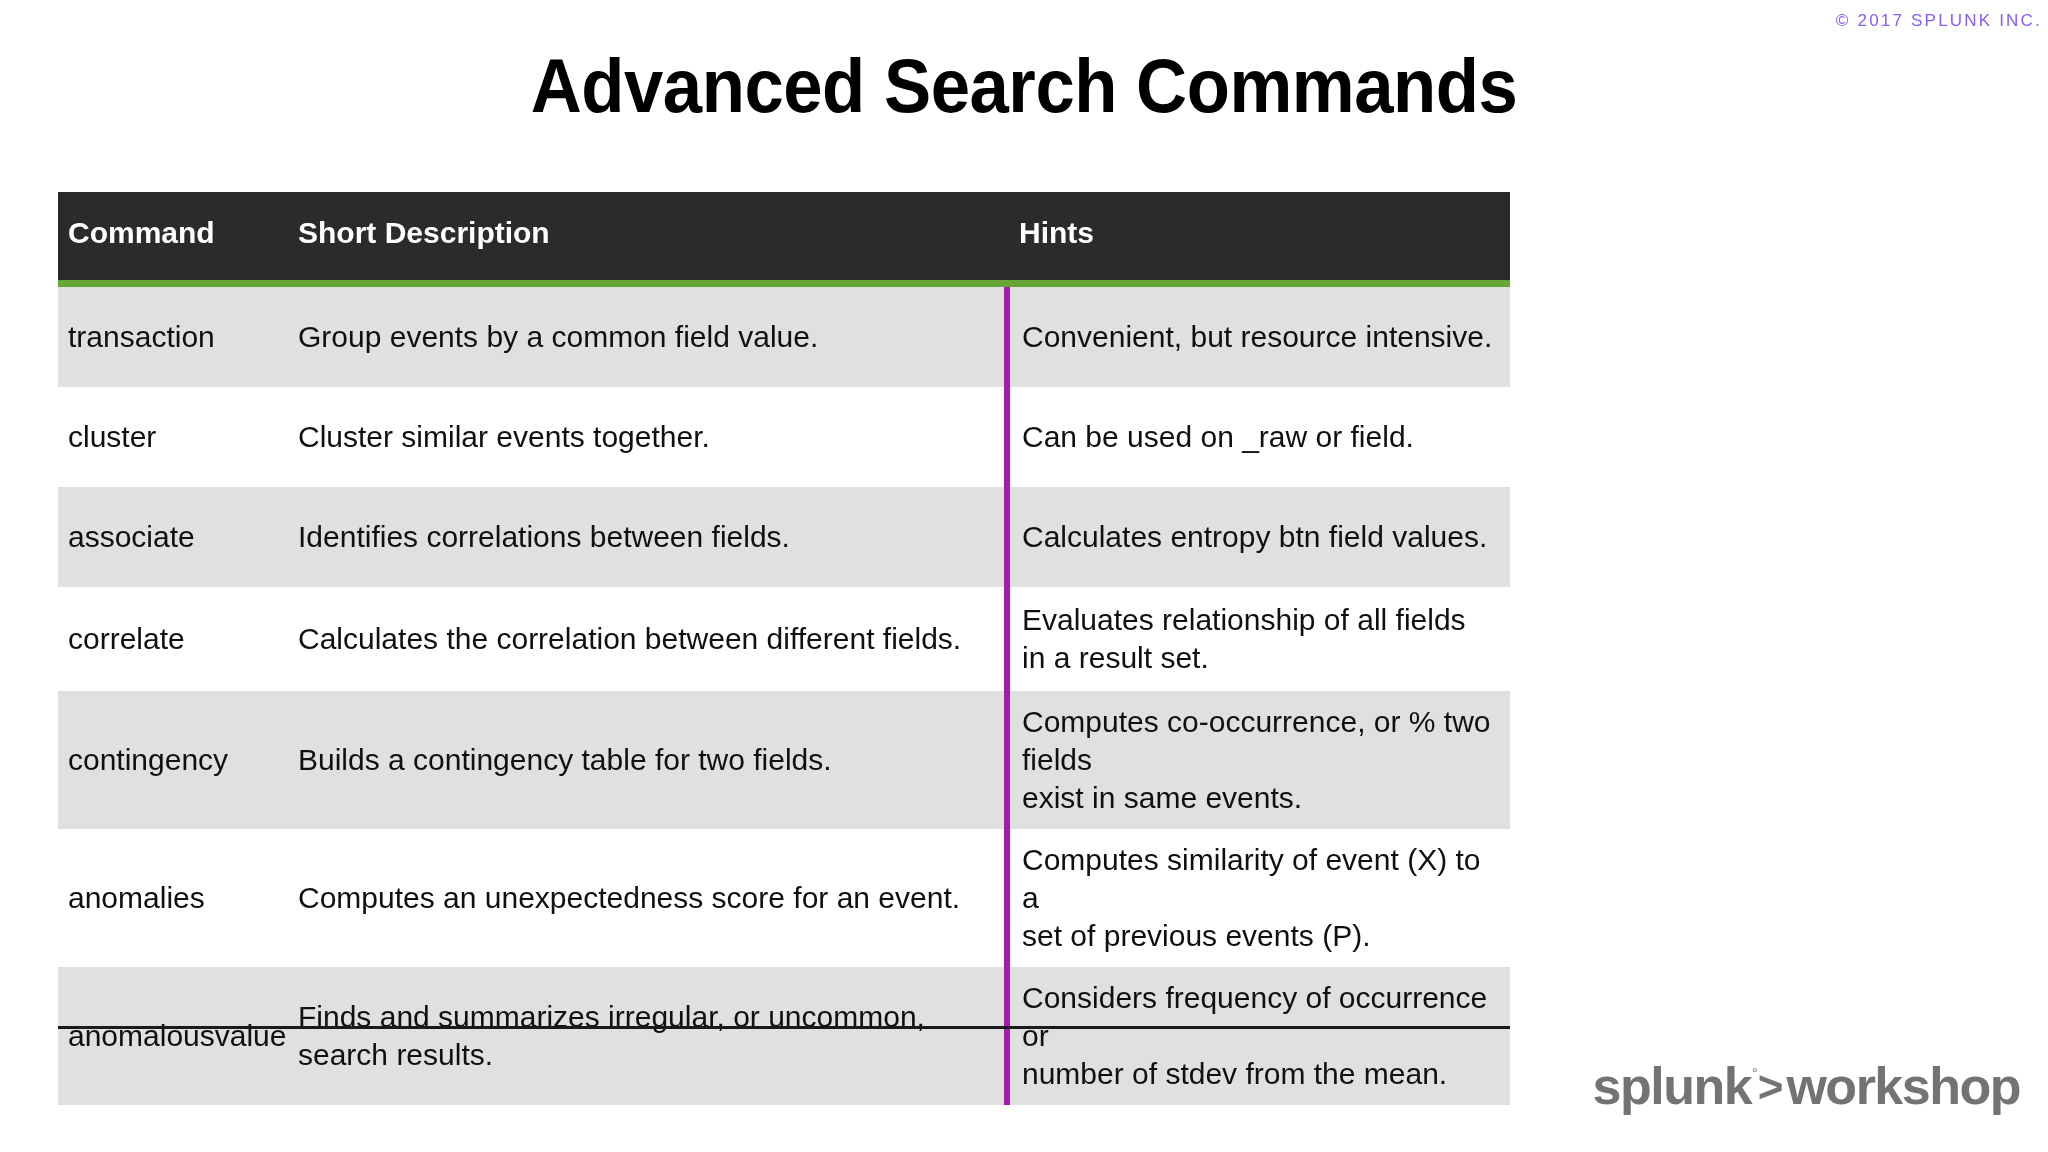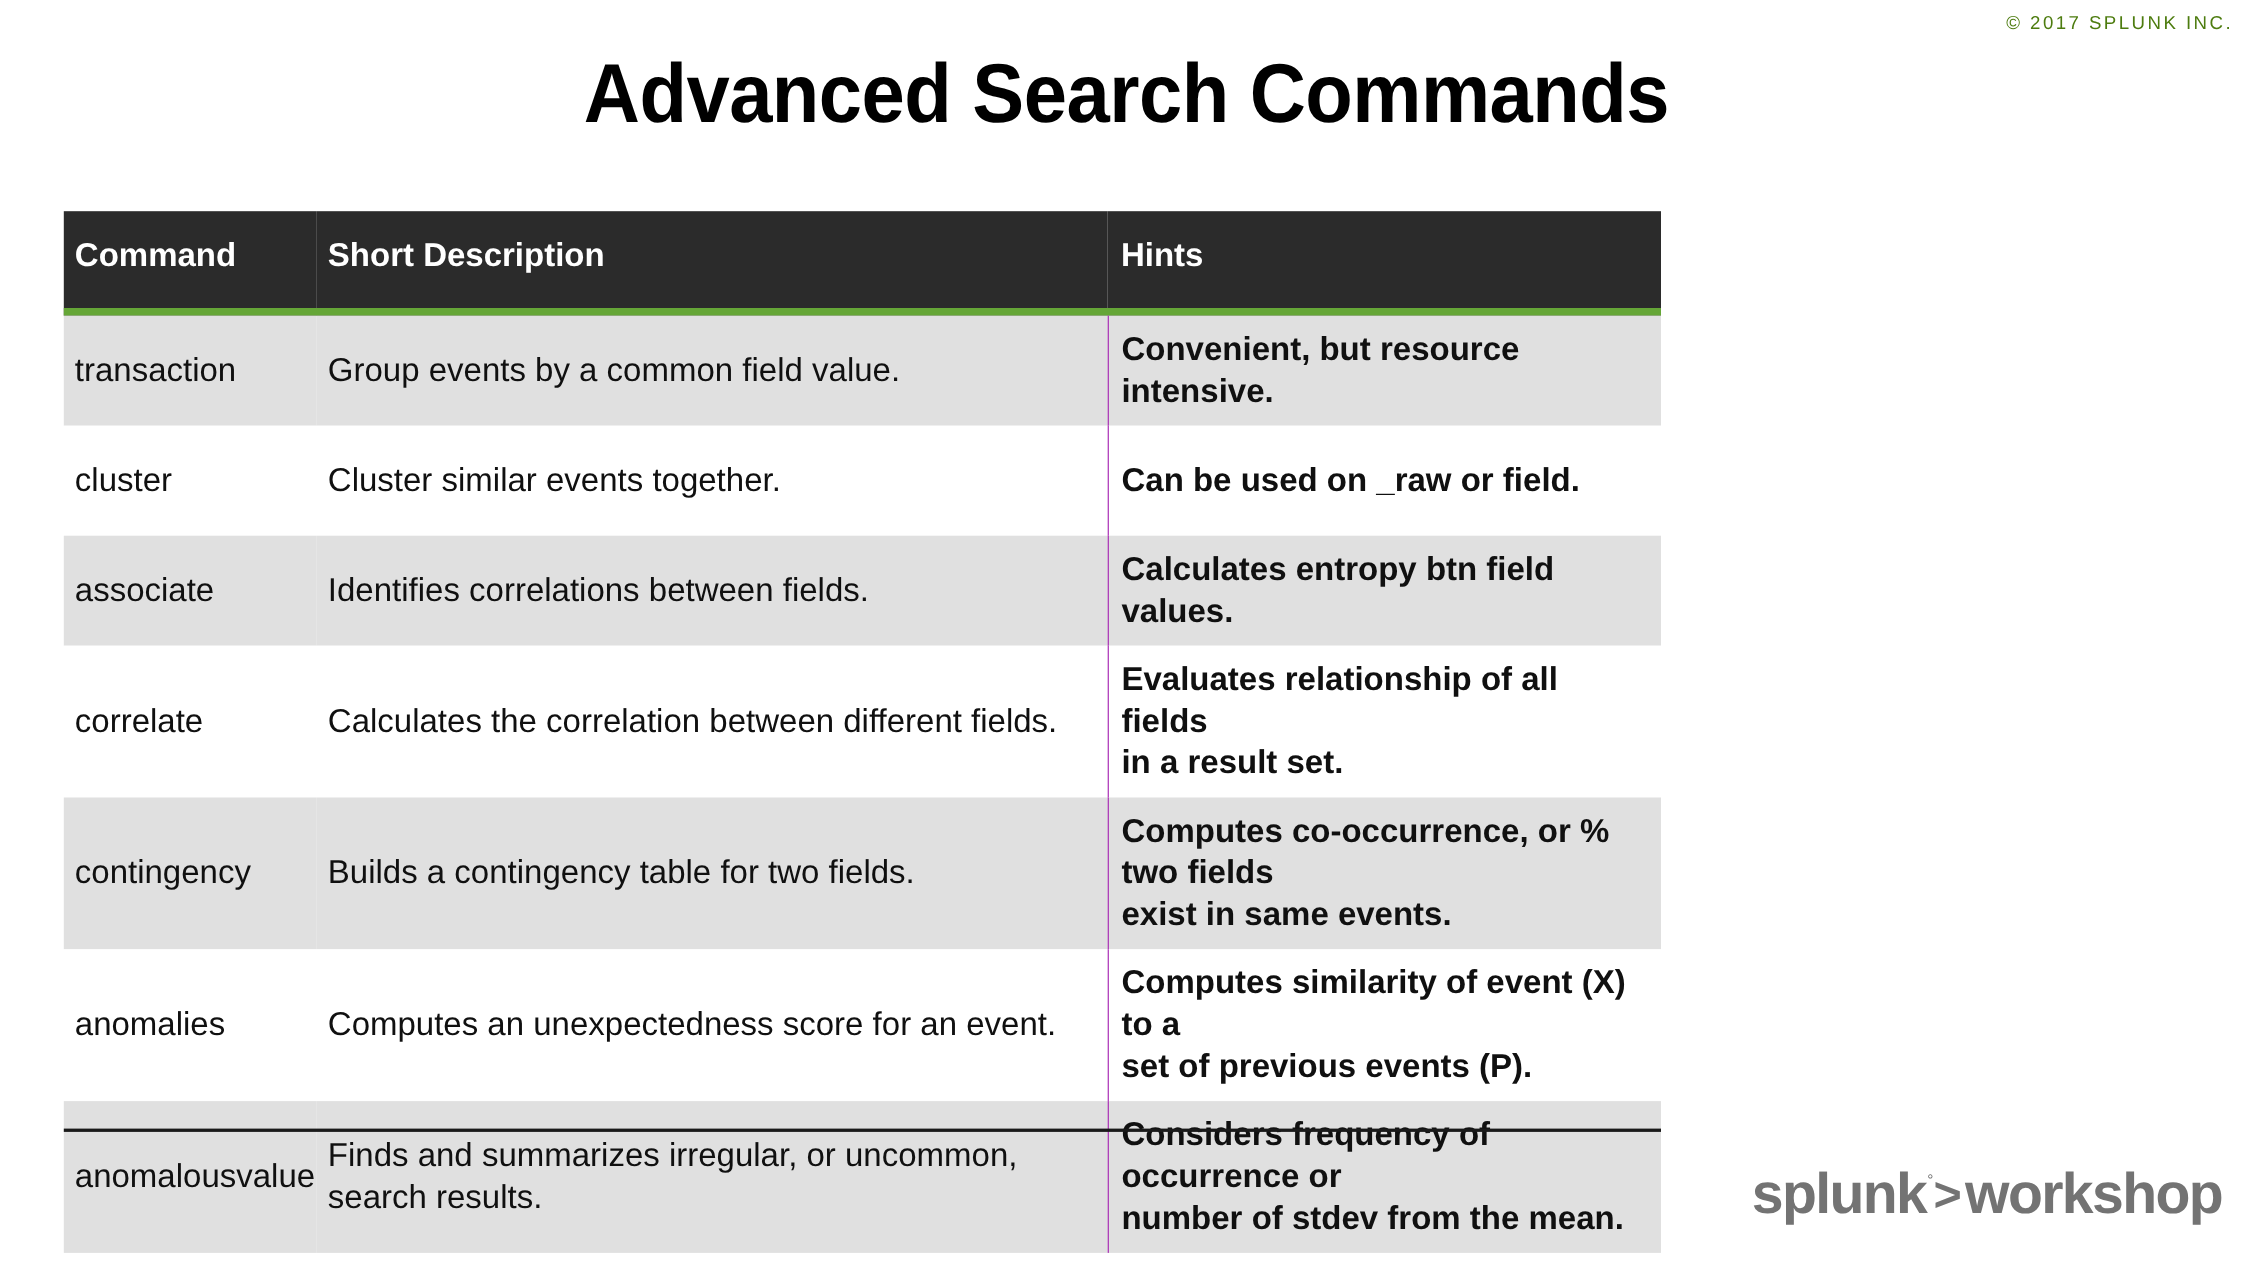--- a/index.html
+++ b/index.html
@@ -12,24 +12,24 @@
     background: #ffffff;
     font-family: "Liberation Sans", sans-serif;
     overflow: hidden;
     position: relative;
   }
 
   
   .copyright {
     position: absolute;
     top: 11px;
-    right: 18px;
+    right: 6px;
     font-size: 17px;
     letter-spacing: 2.2px;
-    color: #4d7c0f;
+    color: #8b5cf6;
     font-family: "Liberation Sans", sans-serif;
     white-space: nowrap;
   }
 
   
   .slide-title {
     position: absolute;
     top: 42px;
     left: 0;
     width: 2048px;
@@ -88,21 +88,21 @@
     padding: 12px 10px 12px 10px;
     vertical-align: middle;
     border: none;
     font-family: "Liberation Sans", sans-serif;
   }
   tbody tr.shaded td { background: #e0e0e0; margin-left: 16px; }
   tbody tr.plain  td { background: #ffffff; }
 
   tbody tr.data-row td.c-cmd   { padding-left: 10px; }
   tbody tr.data-row td.c-desc  { padding-left: 10px; }
-  tbody tr.data-row td.c-hints { padding-left: 12px; border-left: 1px solid #a21caf; font-weight: bold; }
+  tbody tr.data-row td.c-hints { padding-left: 12px; border-left: 6px solid #a21caf; }
 
   .row-h1 td { height: 76px; }
   .row-h2 td { height: 80px; }
 
   .bottom-rule {
     position: absolute;
     left: 58px;
     top: 1026px;
     width: 1452px;
     height: 3px;

